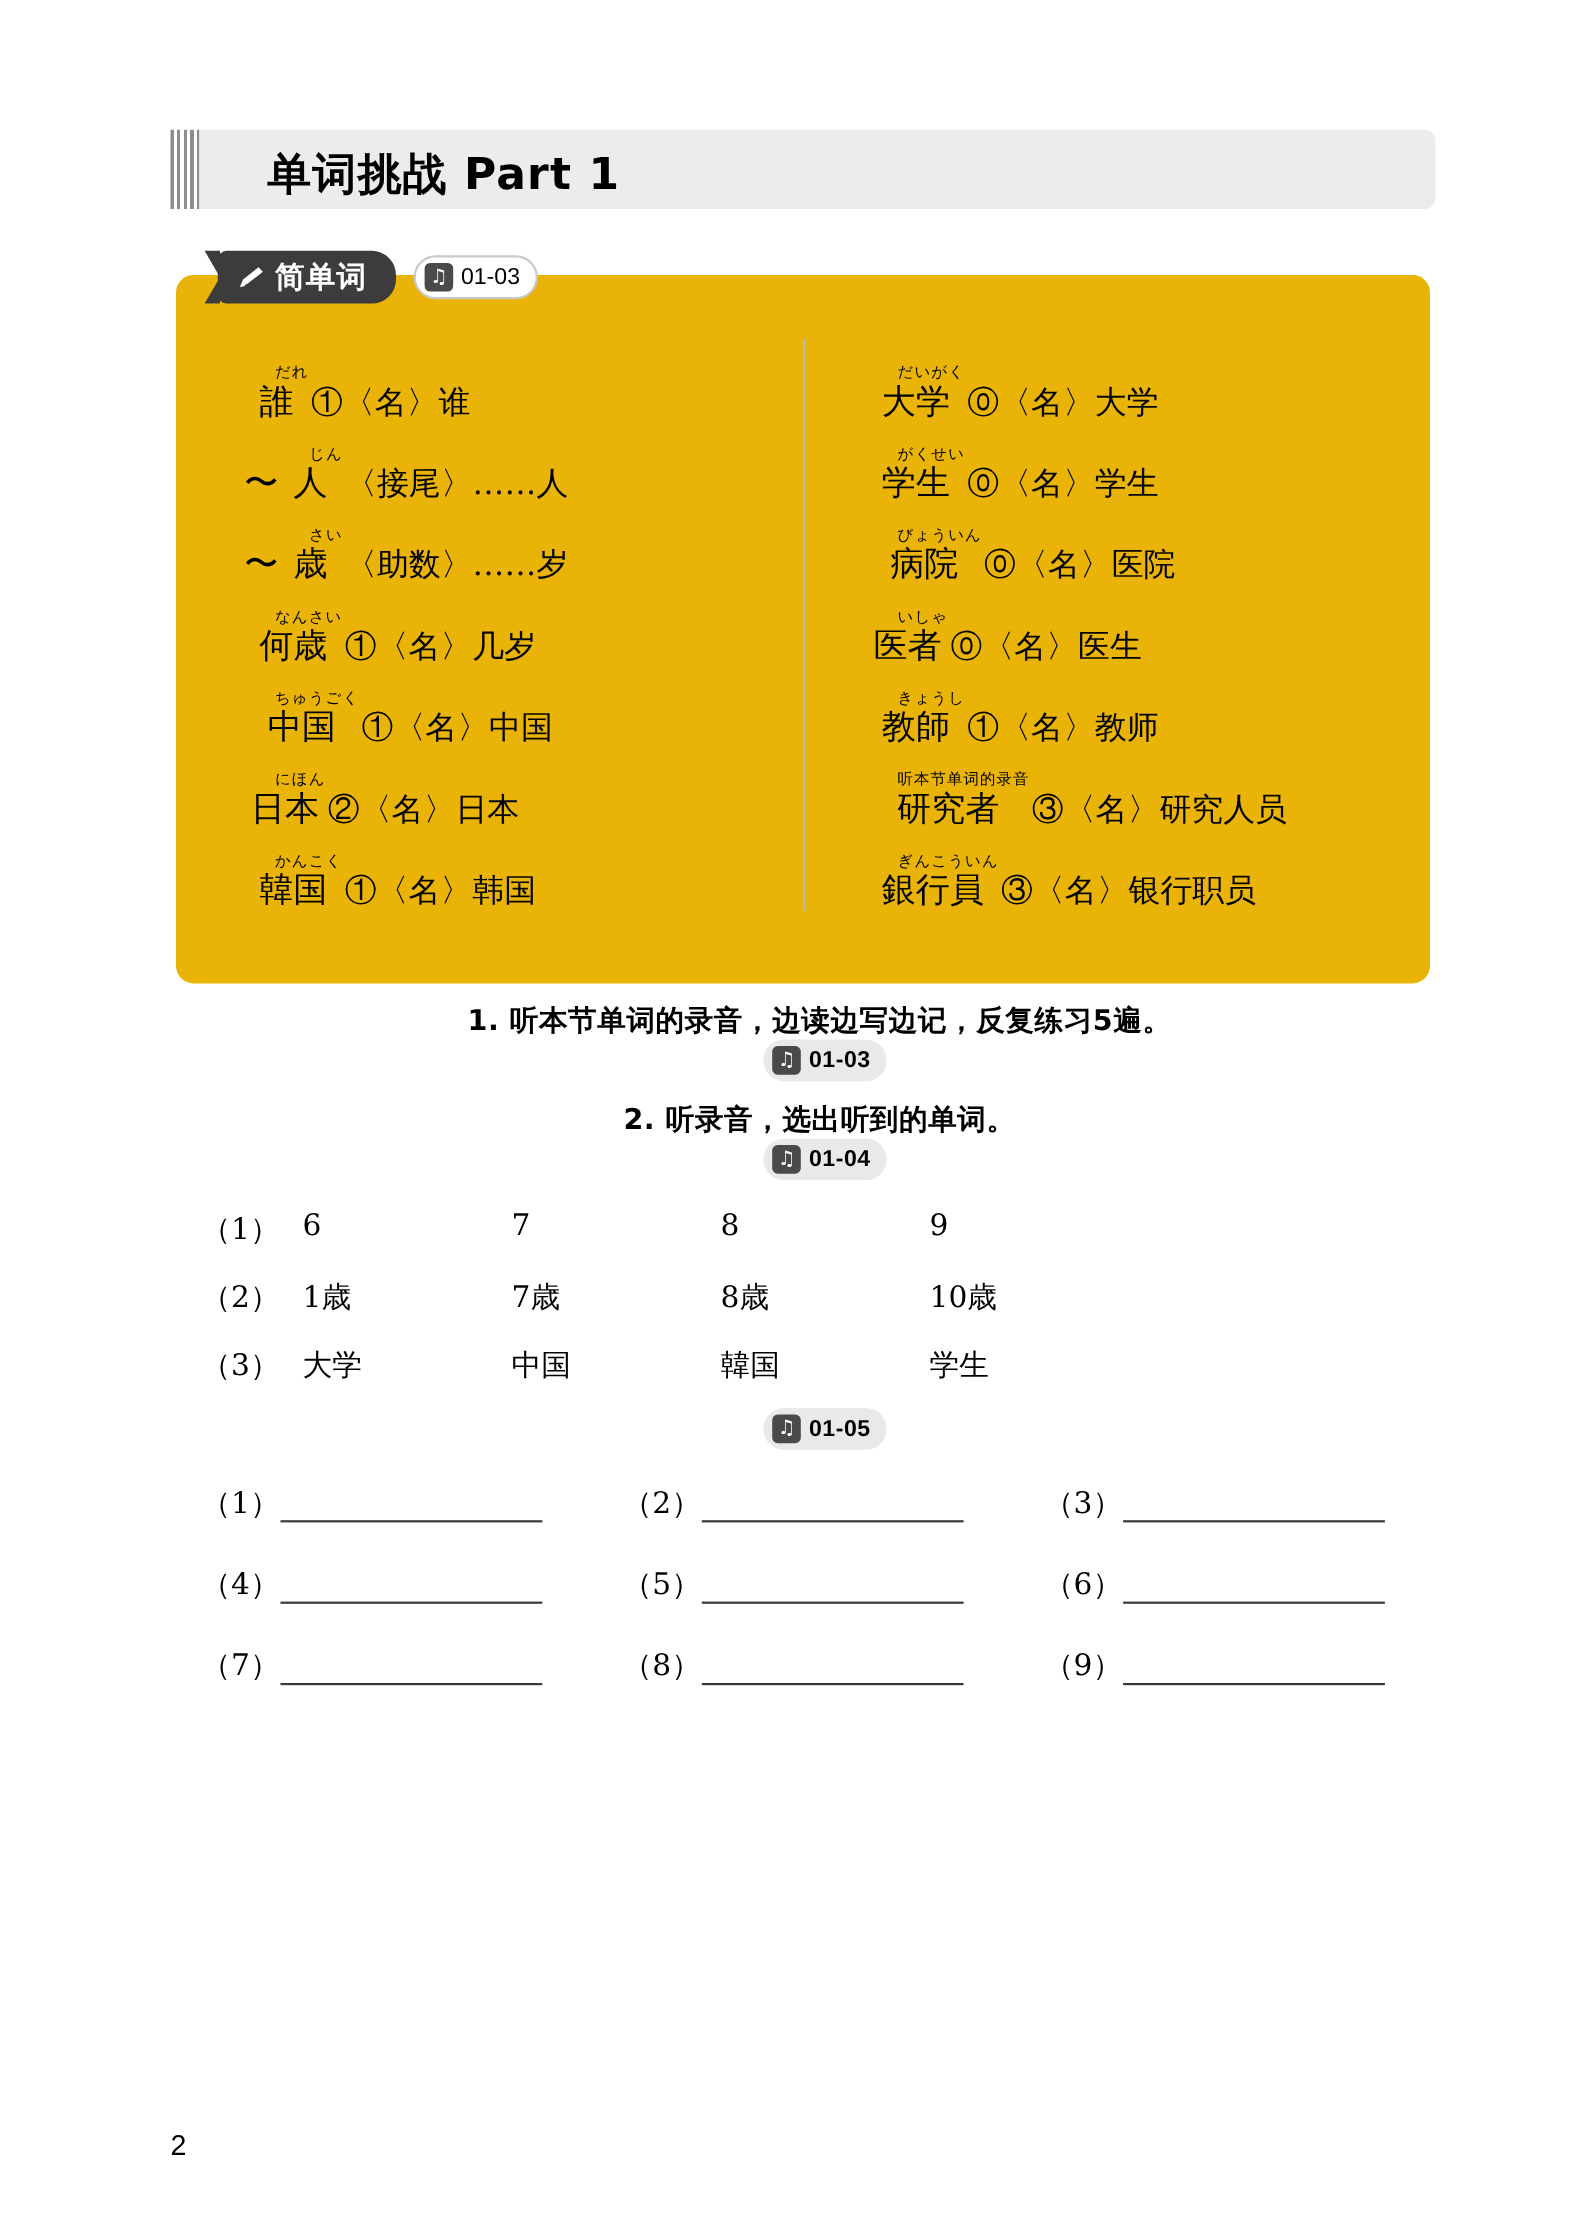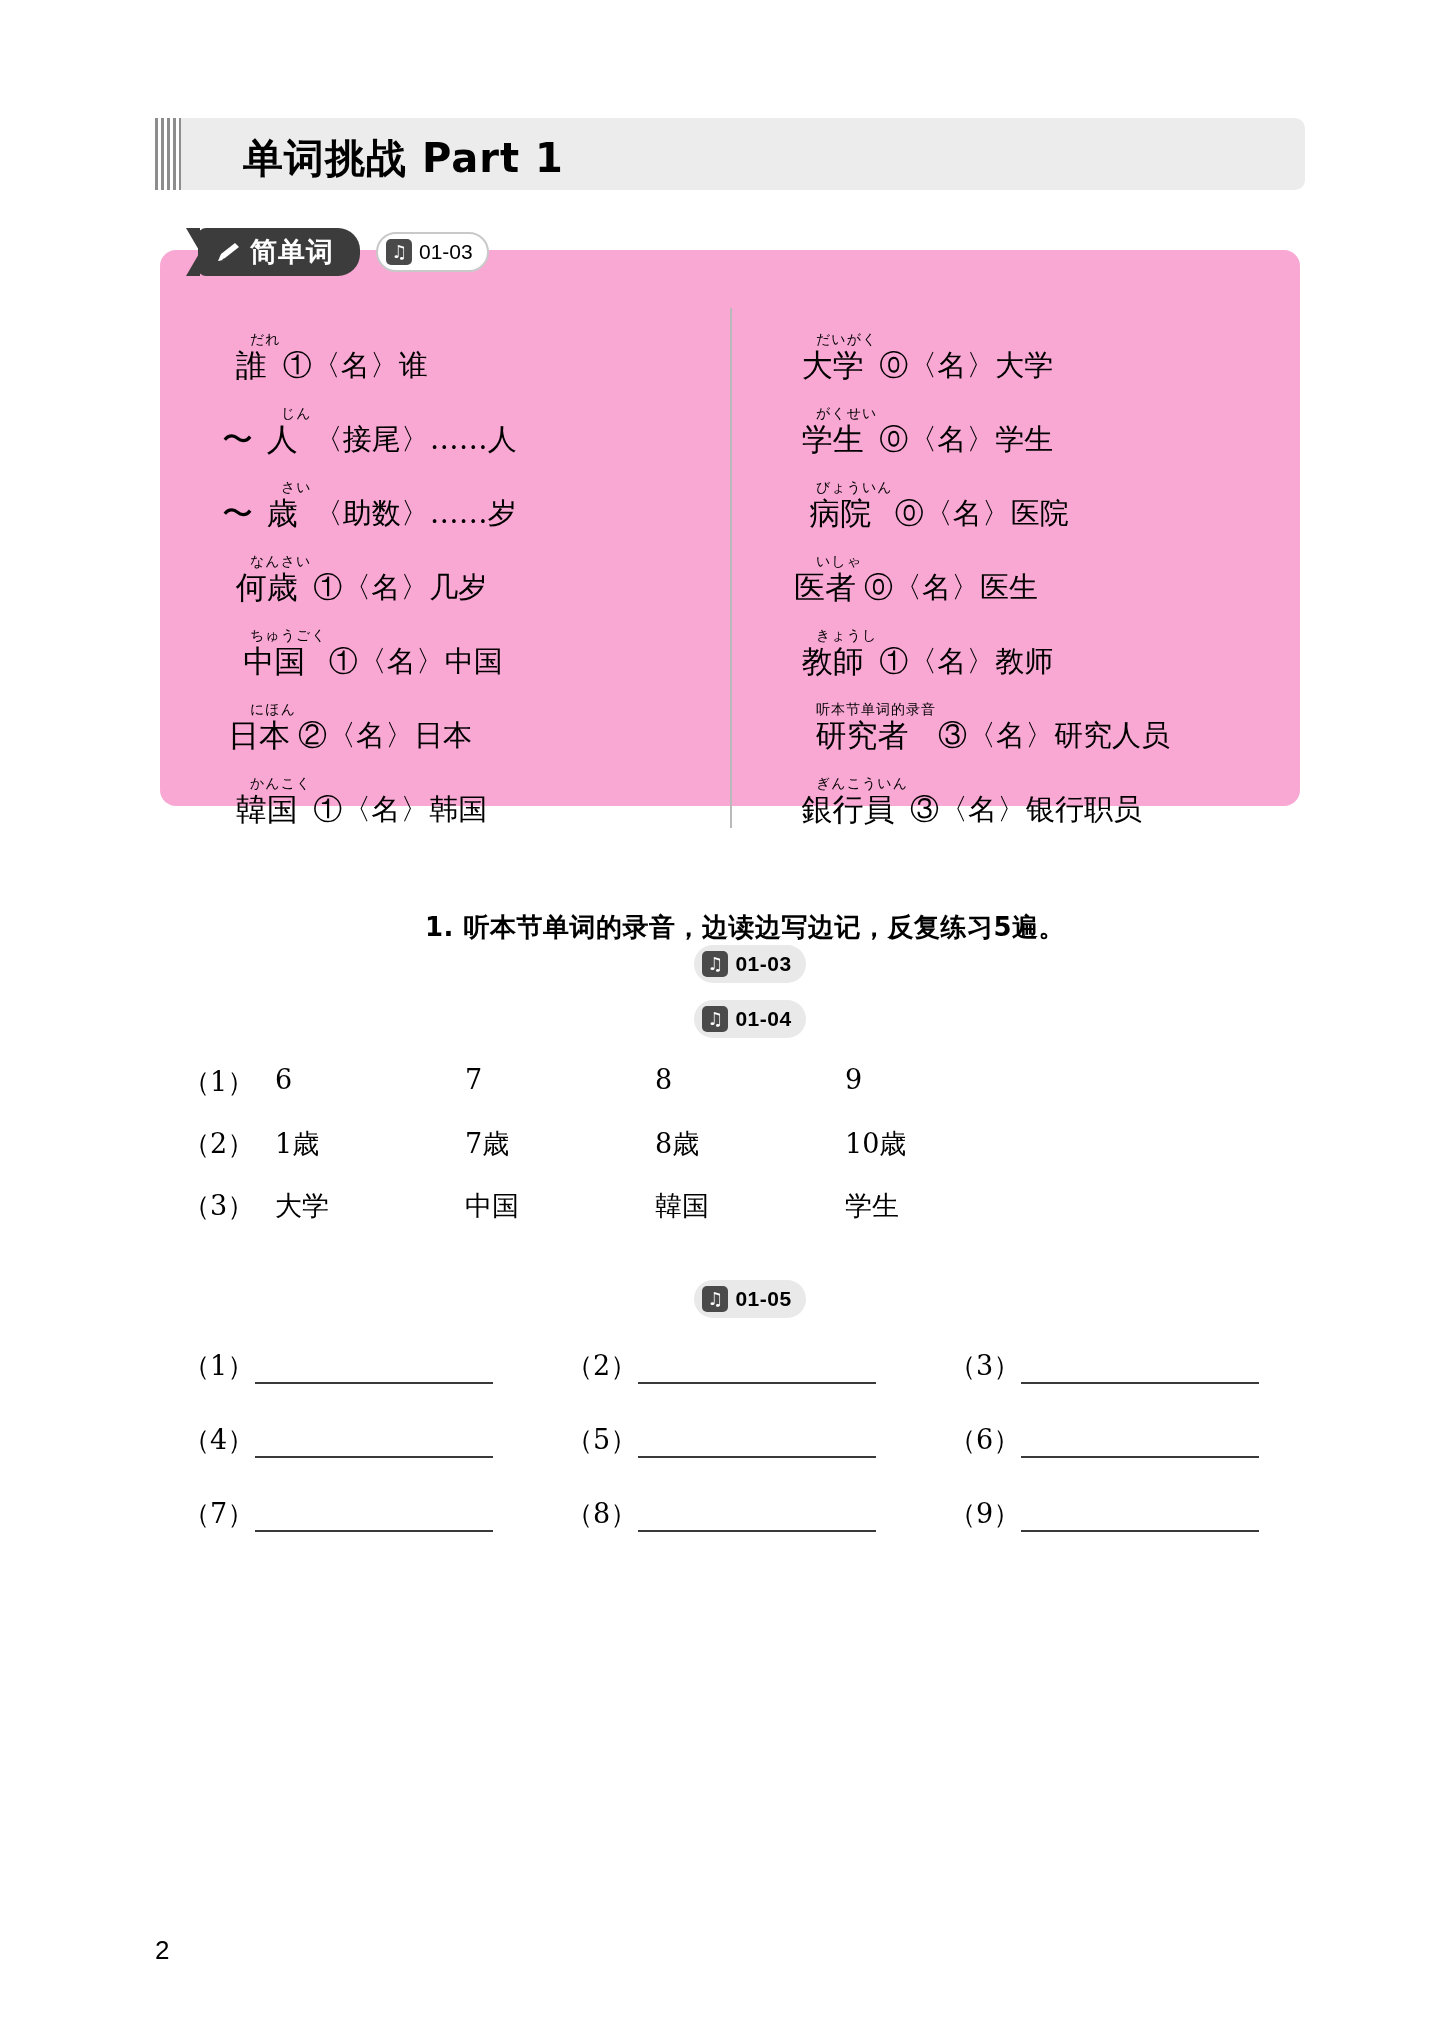--- a/index.html
+++ b/index.html
@@ -62,22 +62,22 @@
     font-family: "DejaVu Sans", "Liberation Sans", sans-serif;
     margin-left: 44px;
   }
 
   
   .vocab-panel {
     position: absolute;
     left: 160px;
     top: 250px;
     width: 1140px;
-    height: 556px;
-    background: #f9a8d4;
+    height: 644px;
+    background: #eab308;
     border-radius: 16px;
   }
   .tag-wrap {
     position: absolute;
     left: 38px;
     top: -22px;
     display: flex;
     align-items: center;
   }
   .tag-pill {
@@ -462,20 +462,21 @@
       <span>1. 听本节单词的录音，边读边写边记，反复练习5遍。</span>
       <span class="audio-chip inline">
         <span class="note-badge">♫</span>
         <span class="audio-code">01-03</span>
       </span>
     </div>
   </div>
 
   <div class="ex" style="top: 1000px;">
     <div class="ex-title">
+      <span>2. 听录音，选出听到的单词。</span>
       <span class="audio-chip inline">
         <span class="note-badge">♫</span>
         <span class="audio-code">01-04</span>
       </span>
     </div>
 
     <table class="opt-table">
       <tbody>
           <tr>
         <td class="opt-num">（1）</td>

